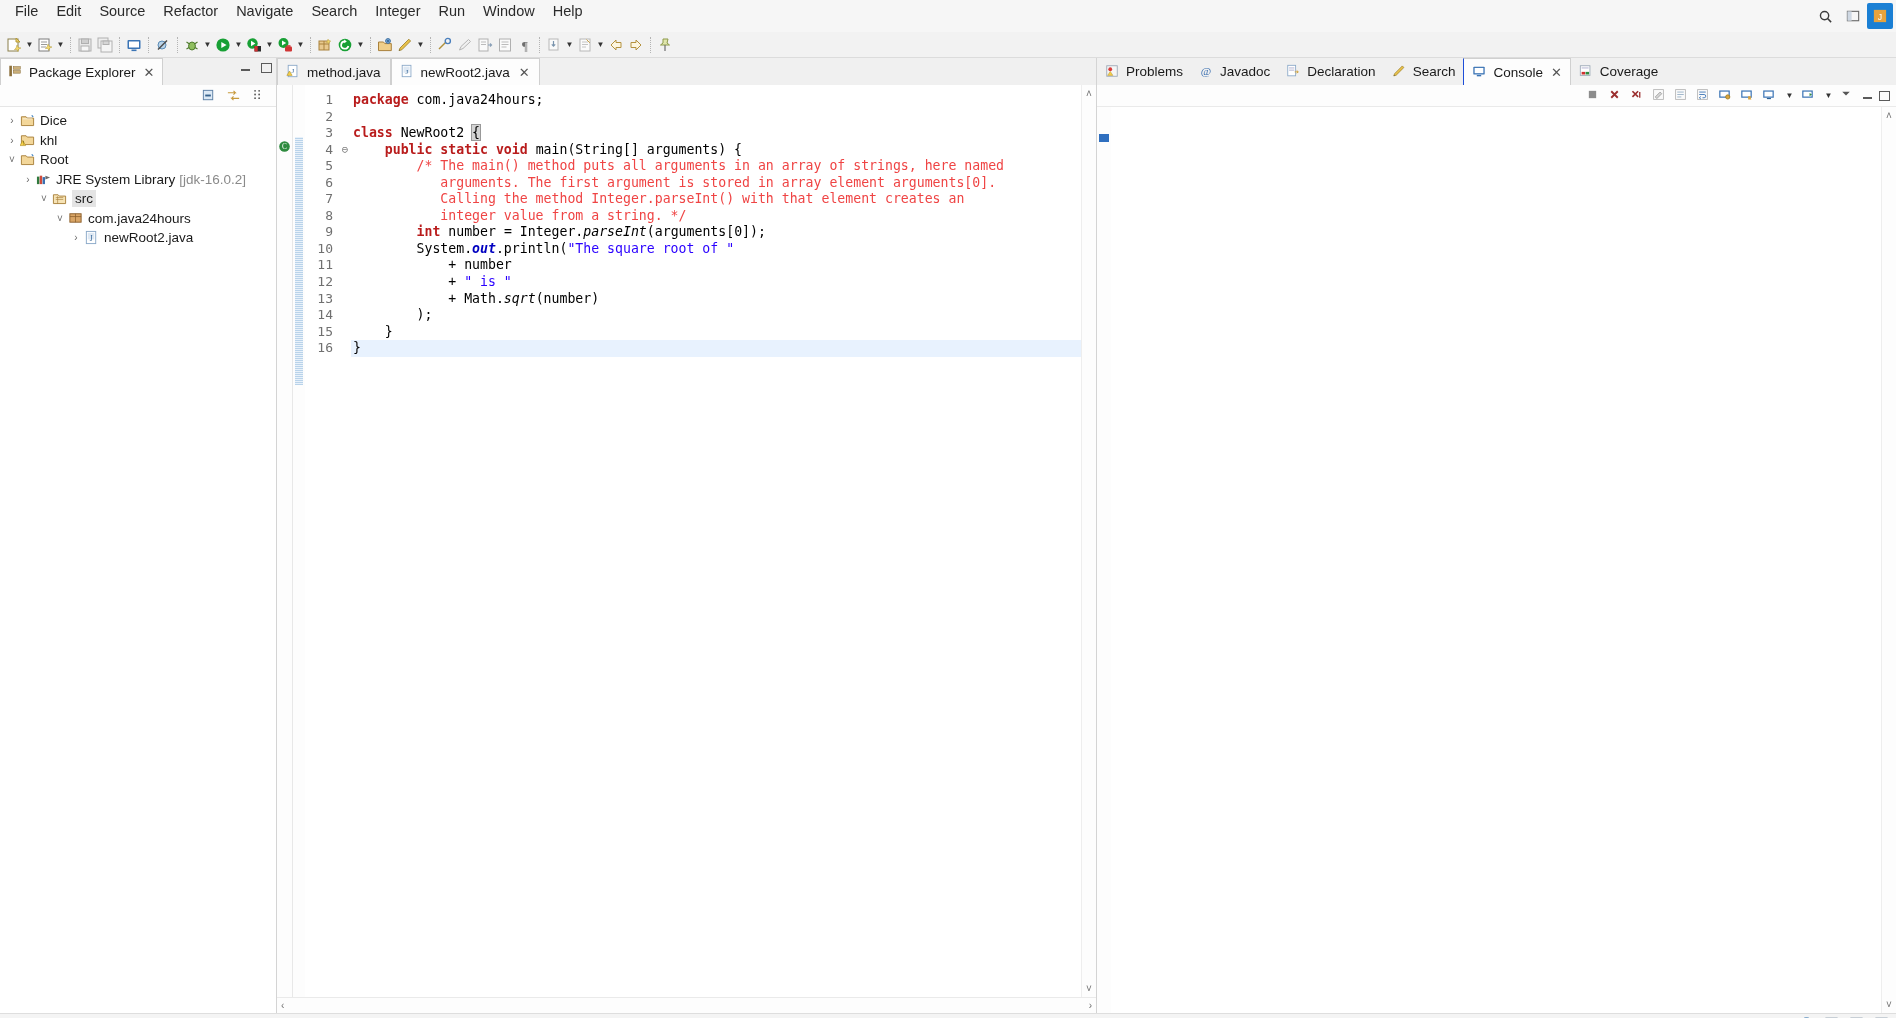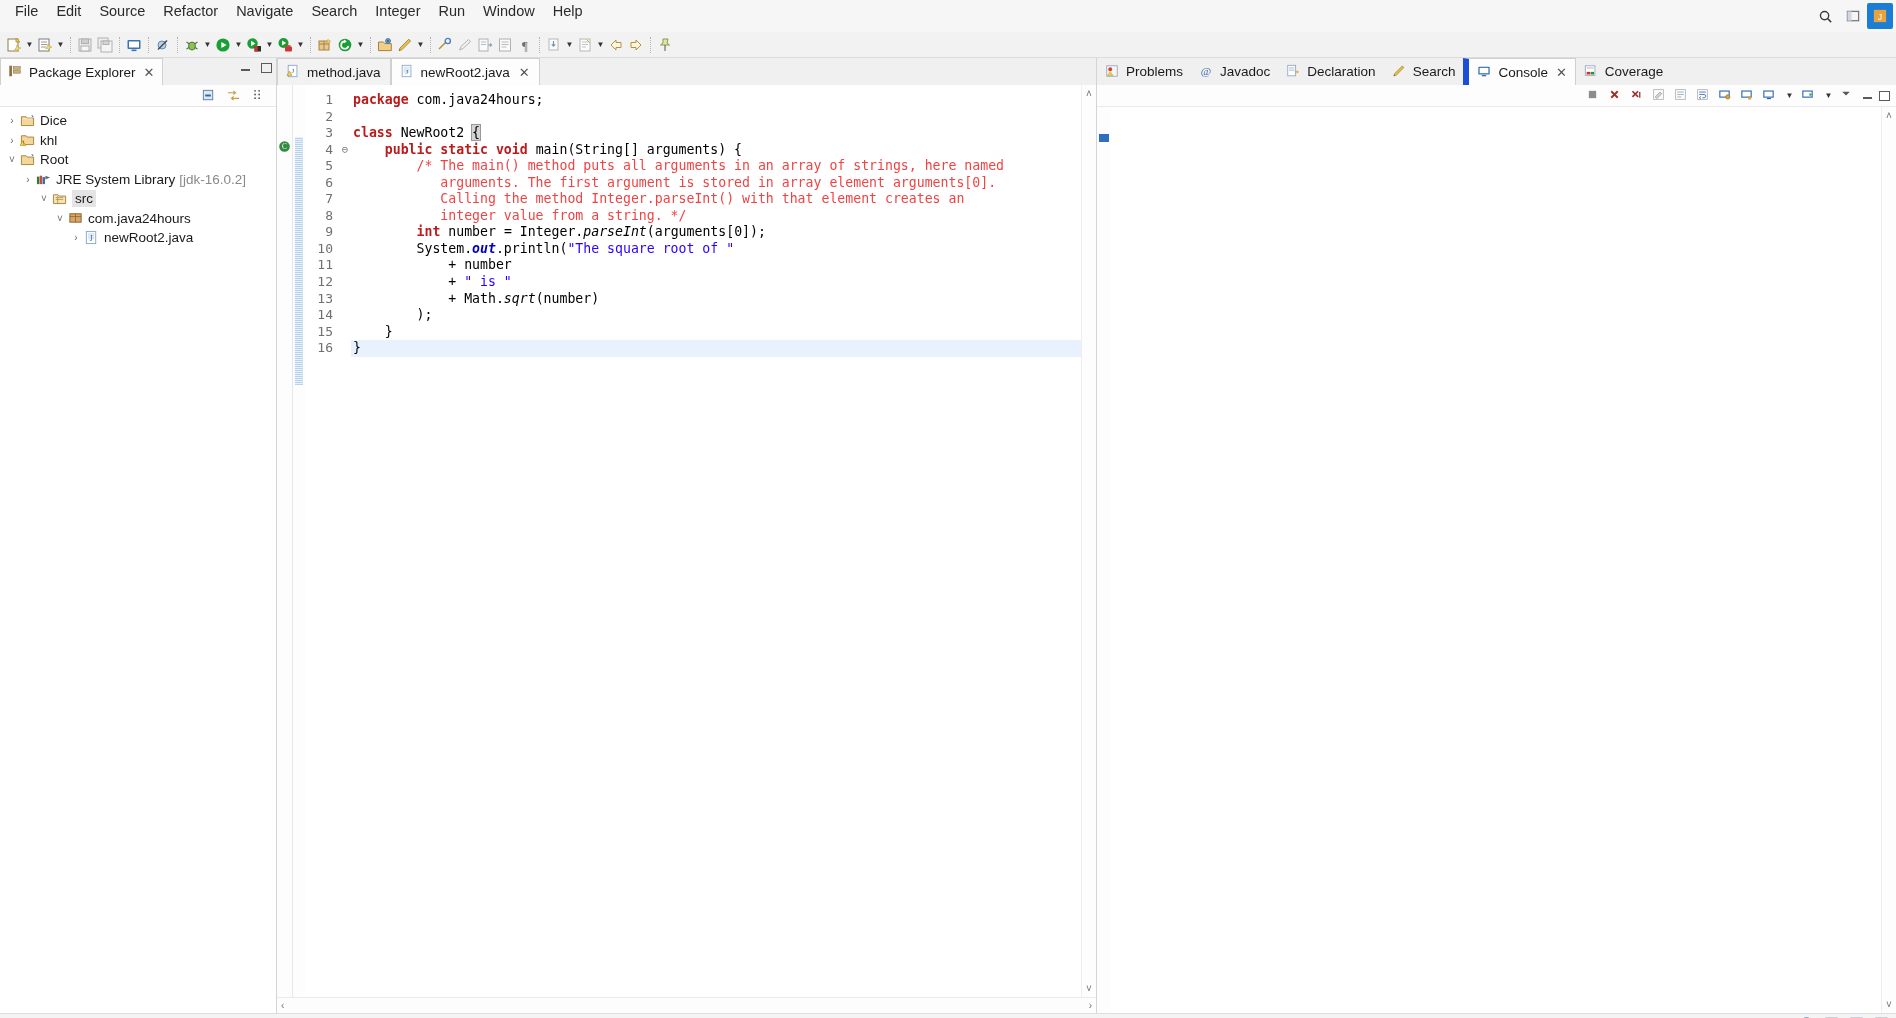--- a/index.html
+++ b/index.html
@@ -212,21 +212,21 @@
   .cotabrow {
     height: 27px; display:flex; align-items:flex-end;
     background:#f0f0f0; position:relative;
   }
   .cotab {
     height: 27px; display:flex; align-items:center; gap:5px;
     padding: 0 8px; font-size: 13.5px; background: transparent;
   }
   .cotab.active {
     background:#fdfdfd;
-    border-top:1px solid #d0d0d0; border-left:6px solid #1d4ed8; border-right:1px solid #d0d0d0;
+    border-top:1px solid #d0d0d0; border-left:1px solid #1d4ed8; border-right:1px solid #d0d0d0;
   }
   .cotab .x { color:#555; font-size:13px; margin-left:3px; }
   .cotoolrow {
     height: 22px; background:#fdfdfd; border-bottom:1px solid #eaeaea;
     display:flex; align-items:center; justify-content:flex-end; gap:6px; padding-right:6px;
   }
   .consoleout {
     flex:1; position:relative; overflow:hidden; background:#fff;
     display:flex;
   }

